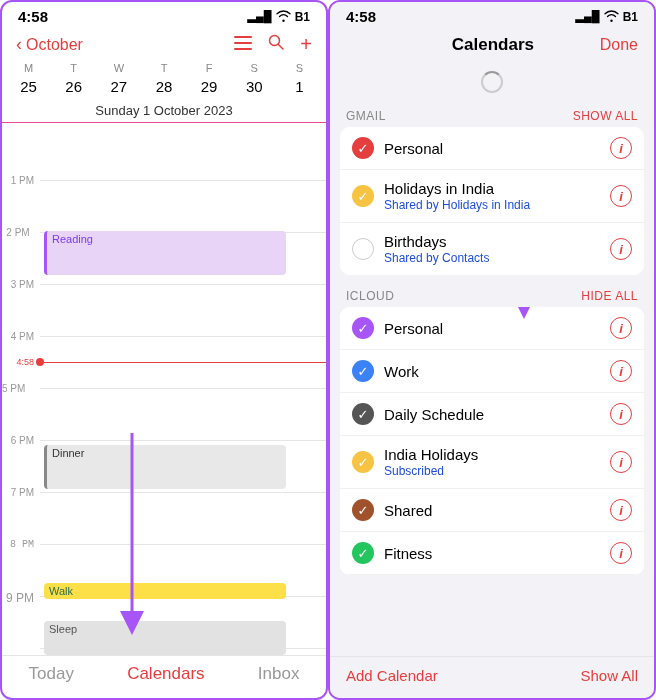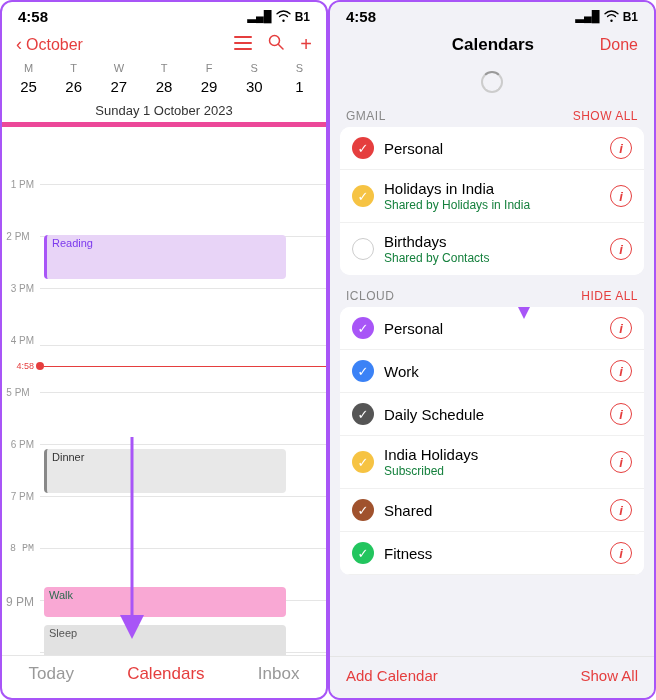--- a/index.html
+++ b/index.html
@@ -72,21 +72,21 @@
       font-weight: 400;
       margin-bottom: 4px;
     }
     .date-cell { padding: 2px 0; position: relative; }
 
     .date-label {
       text-align: center;
       font-size: 13px;
       color: #333;
       padding: 2px 17px 4px;
-      border-bottom: 5px solid #ec4899;
+      border-bottom: 1px solid #ec4899;
     }
 
     
     .timeline {
       flex: 1;
       overflow: hidden;
       position: relative;
       padding-left: 42px;
     }
 
@@ -218,21 +218,21 @@
       flex-shrink: 0;
       font-size: 13px;
       color: white;
     }
     .cal-check.unchecked {
       border: 1.5px solid #ccc;
       background: transparent;
     }
     .cal-info { flex: 1 }
     .cal-name { font-size: 15px; color: #000; }
-    .cal-sub { font-size: 12px; color: #15803d; margin-top: 1px; }
+    .cal-sub { font-size: 12px; color: #1d4ed8; margin-top: 1px; }
     .cal-info-icon {
       width: 22px;
       height: 22px;
       border: 1.5px solid #e53e3e;
       border-radius: 50%;
       display: flex;
       align-items: center;
       justify-content: center;
       color: #e53e3e;
       font-size: 13px;
@@ -333,26 +333,26 @@
         <div style="flex:1;height:1px;background:#e5e5e5;margin-top:5px;"></div>
       </div>
       <div style="position:absolute;top:104px;left:0;right:0;display:flex;align-items:flex-start;">
         <span style="width:38px;font-size:10px;color:#999;text-align:center;padding-right:6px;flex-shrink:0;">2 PM</span>
         <div style="flex:1;height:1px;background:#e5e5e5;margin-top:5px;"></div>
       </div>
       <div style="position:absolute;top:156px;left:0;right:0;display:flex;align-items:flex-start;">
         <span style="width:38px;font-size:10px;color:#999;text-align:right;padding-right:6px;flex-shrink:0;">3 PM</span>
         <div style="flex:1;height:1px;background:#e5e5e5;margin-top:5px;"></div>
       </div>
-      <div style="position:absolute;top:208px;left:0;right:0;display:flex;align-items:flex-end;">
+      <div style="position:absolute;top:208px;left:0;right:0;display:flex;align-items:flex-start;">
         <span style="width:38px;font-size:10px;color:#999;text-align:right;padding-right:6px;flex-shrink:0;">4 PM</span>
         <div style="flex:1;height:1px;background:#e5e5e5;margin-top:5px;"></div>
       </div>
       <div style="position:absolute;top:260px;left:0;right:0;display:flex;align-items:flex-start;">
-        <span style="width:38px;font-size:10px;color:#999;text-align:center;padding-right:6px;flex-shrink:0;">5 PM</span>
+        <span style="width:38px;font-size:10px;color:#999;text-align:left;padding-right:6px;flex-shrink:0;">5 PM</span>
         <div style="flex:1;height:1px;background:#e5e5e5;margin-top:5px;"></div>
       </div>
       <div style="position:absolute;top:312px;left:0;right:0;display:flex;align-items:flex-start;">
         <span style="width:38px;font-size:10px;color:#999;text-align:right;padding-right:6px;flex-shrink:0;">6 PM</span>
         <div style="flex:1;height:1px;background:#e5e5e5;margin-top:5px;"></div>
       </div>
       <div style="position:absolute;top:364px;left:0;right:0;display:flex;align-items:flex-start;">
         <span style="width:38px;font-size:10px;color:#999;text-align:right;padding-right:6px;flex-shrink:0;">7 PM</span>
         <div style="flex:1;height:1px;background:#e5e5e5;margin-top:5px;"></div>
       </div>
@@ -370,21 +370,21 @@
       </div>
 
       <div class="event" style="top:108px;height:44px;left:42px;width:242px;background:#e8d4f7;color:#7c3aed;border-left:3px solid #a855f7;">
         <span>Reading</span>
       </div>
 
       <div class="event" style="top:322px;height:44px;left:42px;width:242px;background:#e8e8e8;color:#333;border-left:3px solid #888;">
         <span>Dinner</span>
       </div>
 
-      <div class="event" style="top:460px;height:30px;left:42px;width:242px;background:#f9a8d4;color:#2d6a4f;">
+      <div class="event" style="top:460px;height:16px;left:42px;width:242px;background:#fde047;color:#2d6a4f;">
         <span>Walk</span>
       </div>
 
       <div class="event" style="top:498px;height:34px;left:42px;width:242px;background:#e2e2e2;color:#555;">
         <span>Sleep</span>
       </div>
 
       <div style="position:absolute;top:234px;left:0;right:0;display:flex;align-items:center;z-index:10;">
         <span style="width:34px;font-size:9px;color:#e53e3e;text-align:right;padding-right:2px;">4:58</span>
         <div style="width:8px;height:8px;background:#e53e3e;border-radius:50%;flex-shrink:0;"></div>

